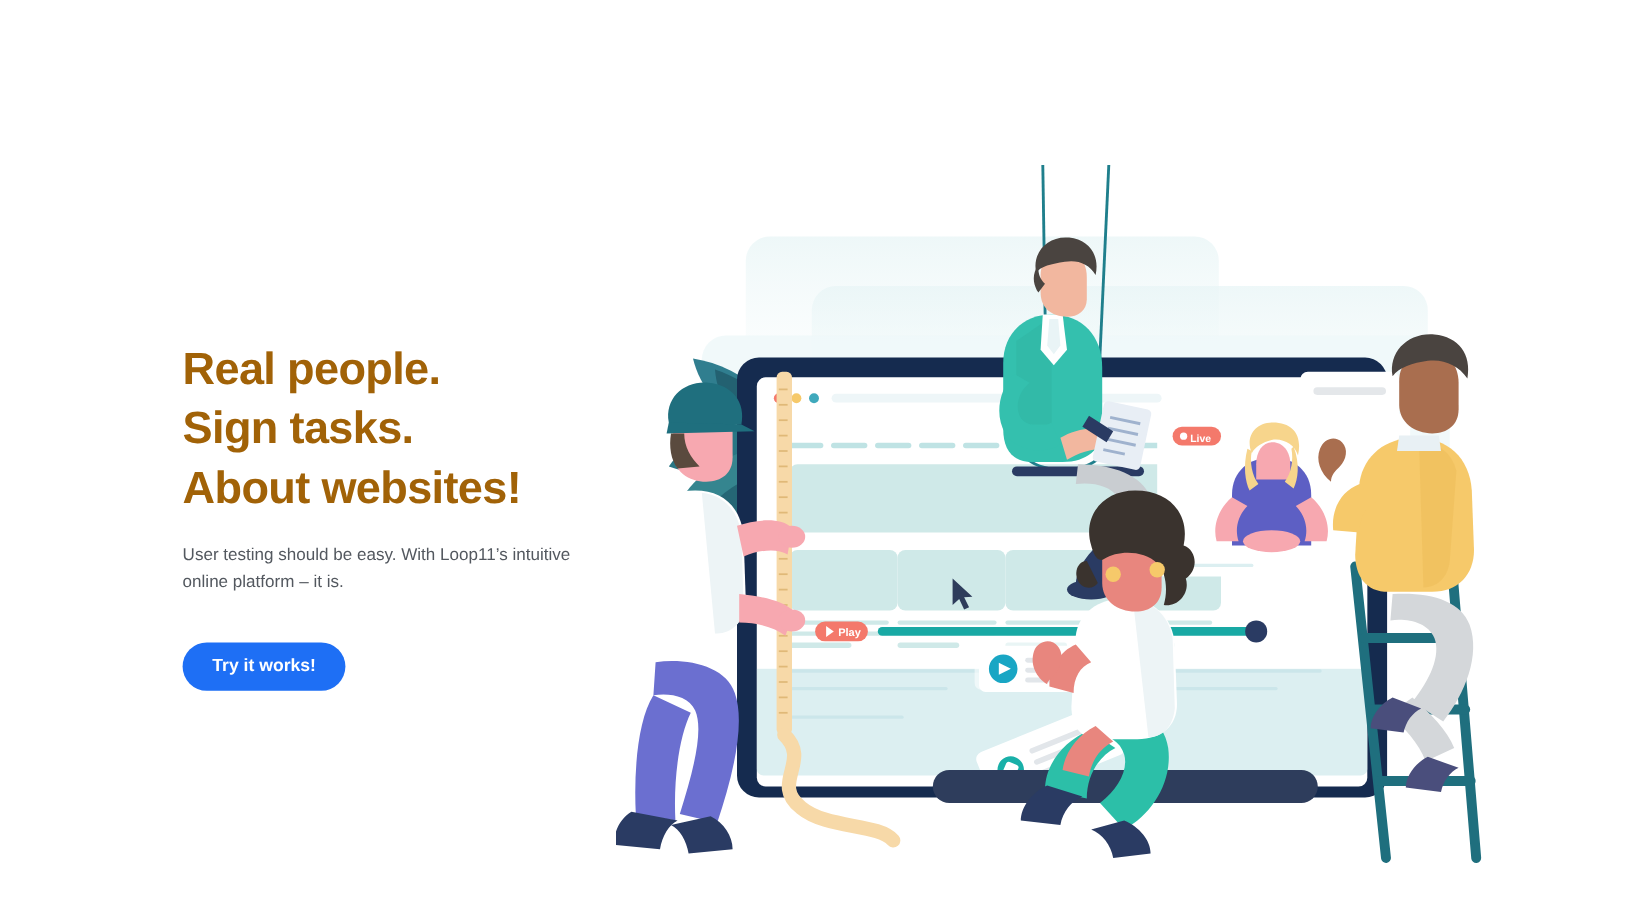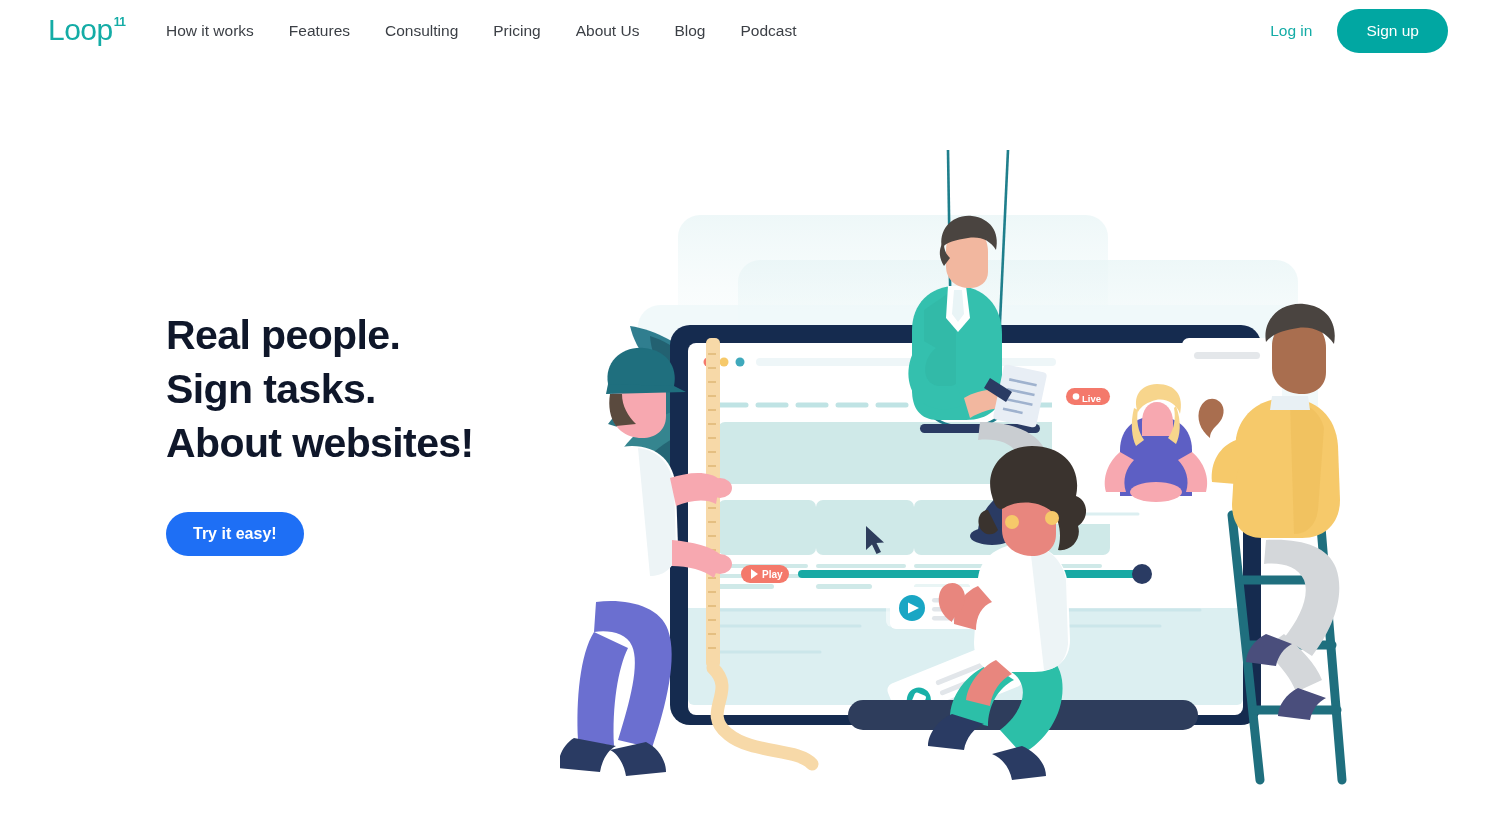--- a/index.html
+++ b/index.html
@@ -115,21 +115,21 @@
   .hero-copy {
     position: absolute;
     left: 166px;
     top: 308px;
     width: 420px;
   }
   .hero-title {
     font-size: 41px;
     line-height: 54px;
     font-weight: 700;
-    color: #0f172a;
+    color: #a16207;
     letter-spacing: -0.6px;
   }
   .hero-title .ln { display: block; white-space: nowrap; }
 
   .hero-sub {
     margin-top: 22px;
     font-size: 15.5px;
     line-height: 25px;
     color: #53585f;
     width: 372px;
@@ -160,51 +160,29 @@
     width: 830px;
     height: 670px;
   }
   .hero-art svg { display: block; width: 830px; height: 670px; }
 </style>
 </head>
 <body>
 
 <div class="page">
 
-  <header class="site-header">
-
-    <a class="brand" href="#">
-      <span class="brand-word">Loop</span>
-      <span class="brand-sup">11</span>
-    </a>
-
-    <nav class="main-nav">
-      <a class="nav-link" href="#">How it works</a>
-      <a class="nav-link" href="#">Features</a>
-      <a class="nav-link" href="#">Consulting</a>
-      <a class="nav-link" href="#">Pricing</a>
-      <a class="nav-link" href="#">About Us</a>
-      <a class="nav-link" href="#">Blog</a>
-      <a class="nav-link" href="#">Podcast</a>
-    </nav>
-
-    <div class="header-actions">
-      <a class="login-link" href="#">Log in</a>
-      <button class="signup-btn">Sign up</button>
-    </div>
-
-  </header>
 
   <section class="hero-copy">
     <h1 class="hero-title">
       <span class="ln">Real people.</span>
       <span class="ln">Sign tasks.</span>
       <span class="ln">About websites!</span>
     </h1>
-    <button class="cta-btn">Try it easy!</button>
+    <p class="hero-sub">User testing should be easy. With Loop11’s intuitive online platform – it is.</p>
+    <button class="cta-btn">Try it works!</button>
   </section>
 
   <div class="hero-art">
     <svg viewBox="0 0 830 670" xmlns="http://www.w3.org/2000/svg">
       <defs>
         <linearGradient id="fadeCard" x1="0" y1="0" x2="0" y2="1">
           <stop offset="0%" stop-color="#e8f5f6" stop-opacity="0.75"></stop>
           <stop offset="100%" stop-color="#ffffff" stop-opacity="0.15"></stop>
         </linearGradient>
         <linearGradient id="glassCard" x1="0" y1="0" x2="0" y2="1">

